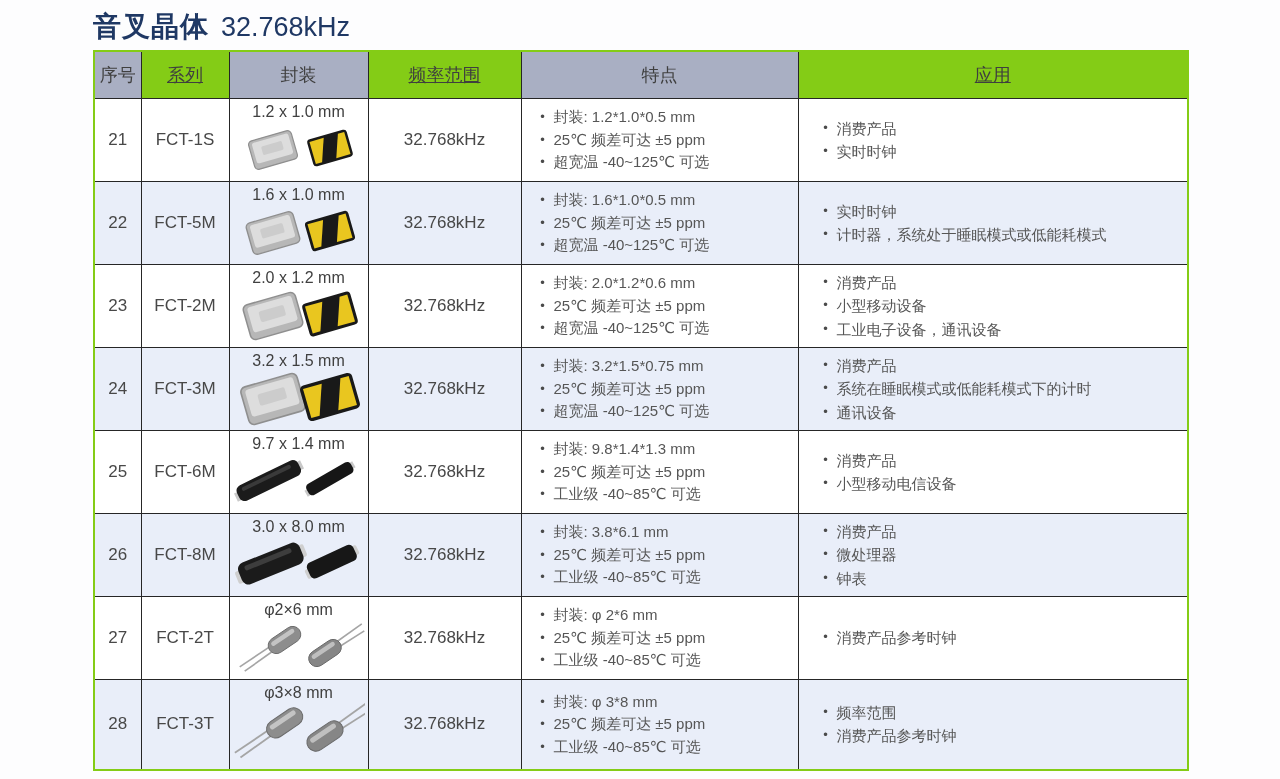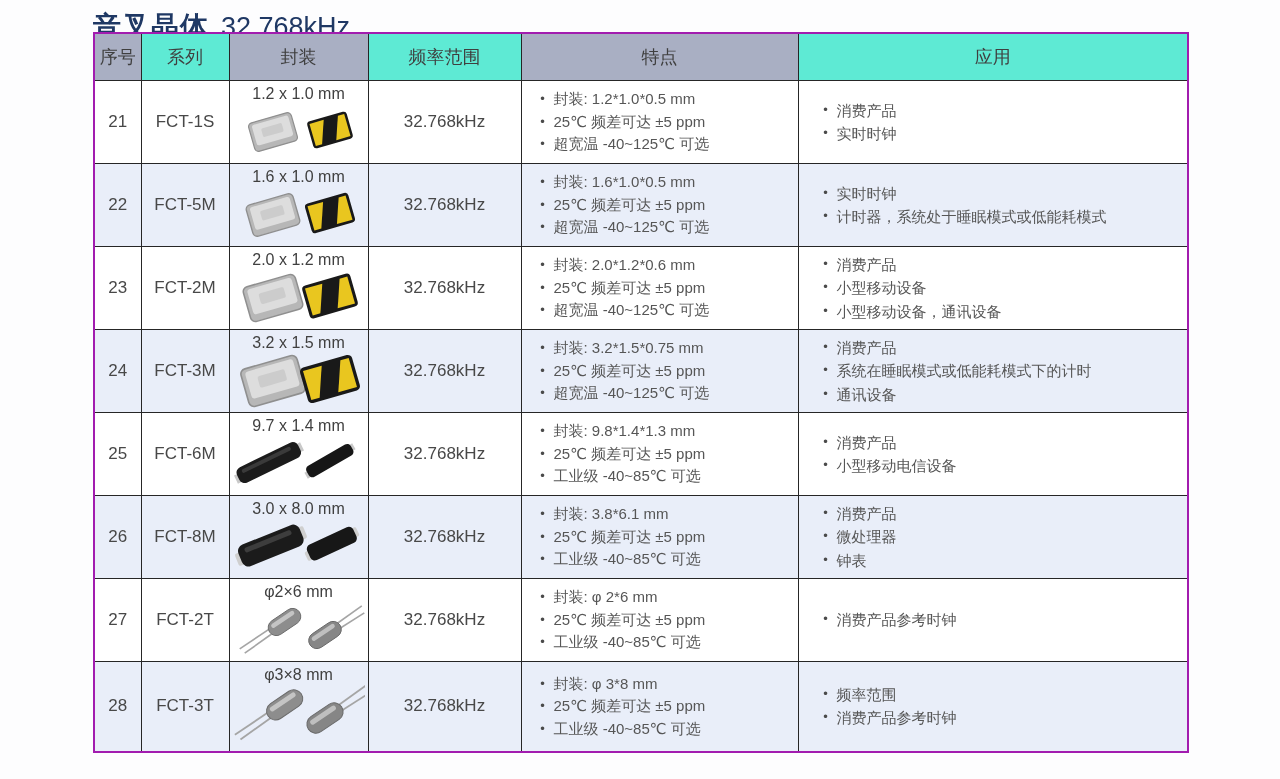--- a/index.html
+++ b/index.html
@@ -17,37 +17,37 @@
   }
   .title-main{
     font-size:28px;font-weight:bold;color:#1f3864;
     letter-spacing:1px;
   }
   .title-sub{
     font-size:27px;font-weight:400;color:#1f3864;
     margin-left:12px;
   }
   table.spec{
-    position:absolute;left:93px;top:32px;
+    position:absolute;left:93px;top:50px;
     border-collapse:collapse;table-layout:fixed;
     width:1094px;
-    border:2px solid #a21caf;
+    border:2px solid #84cc16;
   }
   th,td{
     border:1px solid #262626;
     padding:0;
     vertical-align:middle;
   }
   th{
     height:46px;
     font-size:18px;font-weight:500;color:#3f3f3f;
     text-align:center;
   }
   th.hdr-dark{background:#a9afc3;}
-  th.hdr-light{background:#5eead4;}
+  th.hdr-light{background:#84cc16;text-decoration:underline;}
   tr.row{height:83px;background:#ffffff;}
   tr.row.alt{background:#e9eef9;}
   tr.row.last{height:90px;}
   td.c-no,td.c-series,td.c-freq{
     text-align:center;font-size:17px;color:#484848;
   }
   td.c-pkg{text-align:center;vertical-align:top;}
   .pkg-label{
     font-size:16px;color:#404040;line-height:1.1;
     padding-top:4px;
@@ -232,21 +232,21 @@
               <li>
                 <span class="bullet">•</span>
                 <span class="btxt">消费产品</span>
               </li>
               <li>
                 <span class="bullet">•</span>
                 <span class="btxt">小型移动设备</span>
               </li>
               <li>
                 <span class="bullet">•</span>
-                <span class="btxt">小型移动设备，通讯设备</span>
+                <span class="btxt">工业电子设备，通讯设备</span>
               </li>
             </ul>
           </td>
         </tr>
         <tr class="row alt">
           <td class="c-no"><span>24</span></td>
           <td class="c-series"><span>FCT-3M</span></td>
           <td class="c-pkg">
             <div class="pkg-label">3.2 x 1.5 mm</div>
             <div class="pkg-img"><svg width="132" height="58" viewBox="0 0 132 58">

